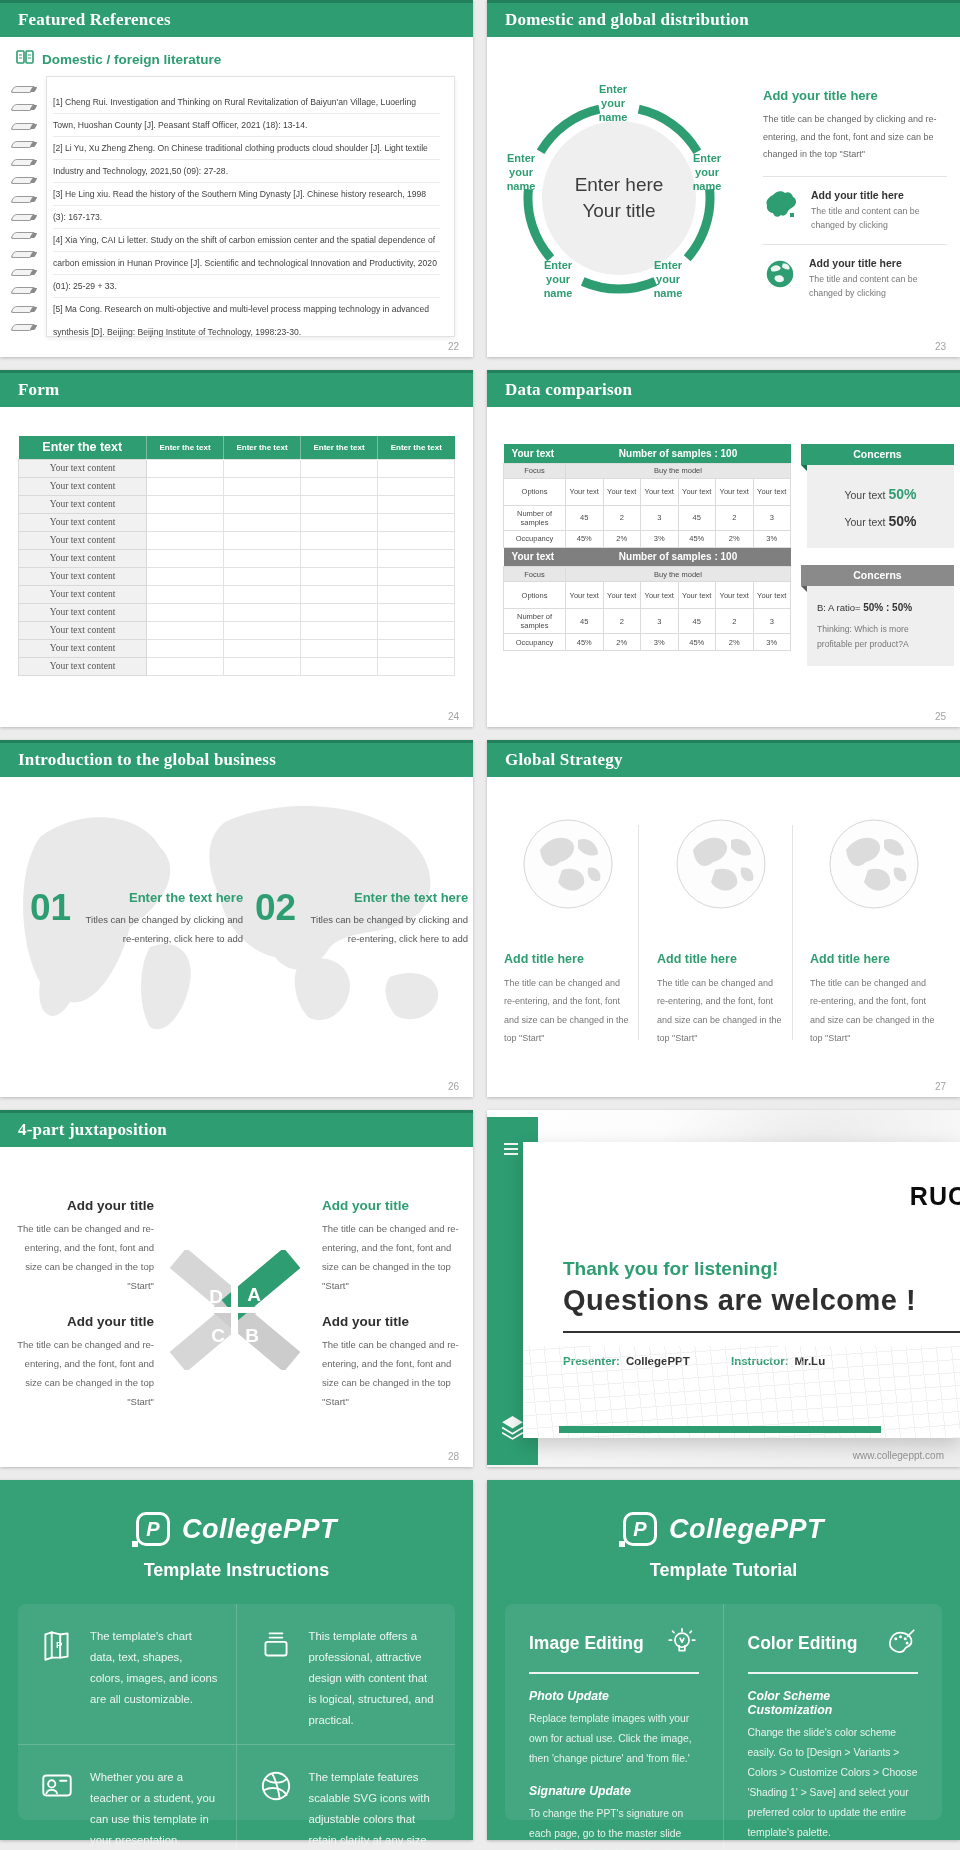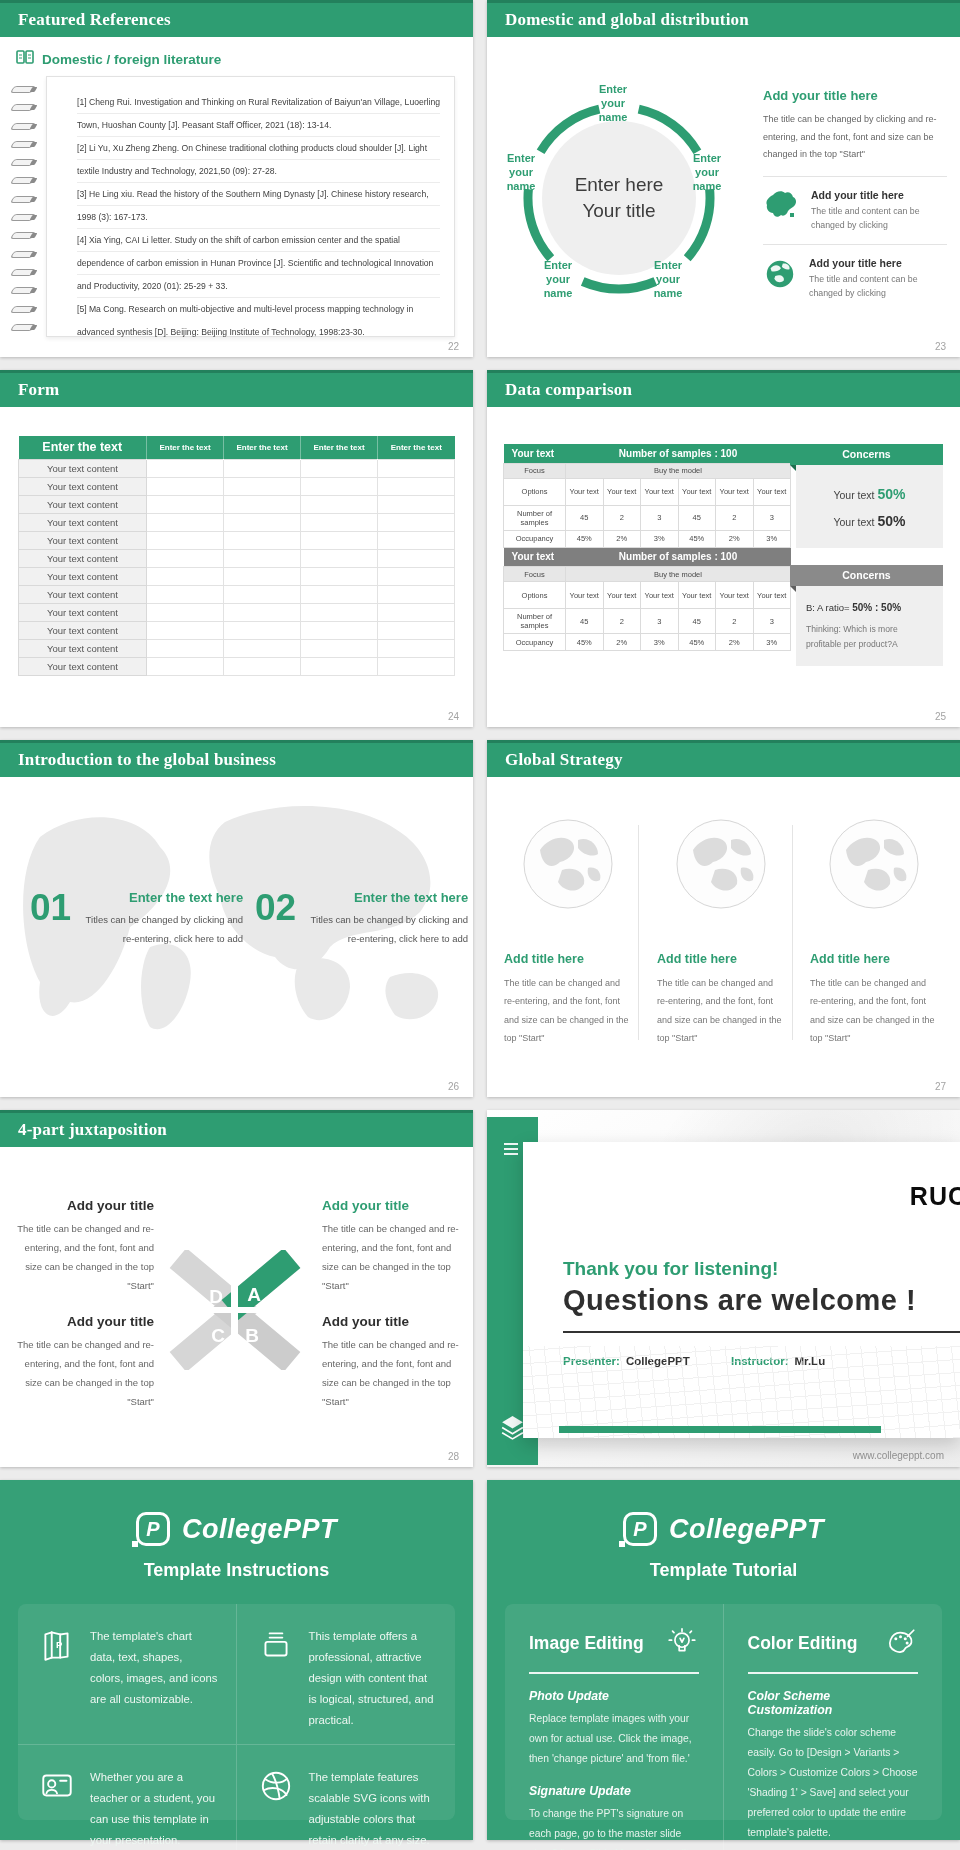--- a/index.html
+++ b/index.html
@@ -14,21 +14,21 @@
 
   .titlebar { height:37px; background:#2e9d72; border-top:3px solid #23805c; color:#fff;
               font-size:17px; font-weight:bold; line-height:33px; padding-left:18px; letter-spacing:.2px;font-family:Liberation Serif, serif; }
   .pagenum { position:absolute; right:14px; bottom:5px; font-size:10px; color:#a3a3a3; }
 
   
   .s22-heading { position:absolute; left:16px; top:50px; display:flex; align-items:center; gap:8px; }
   .s22-heading .ht { color:#2e9d72; font-size:13.5px; font-weight:bold; }
   .doc { position:absolute; left:46px; right:18px; top:76px; bottom:20px; background:#fff;
          border:1px solid #e2e2e2; box-shadow:0 2px 4px rgba(0,0,0,.07); }
-  .refs { position:absolute; left:30px; right:14px; top:14px; height:228px;
+  .refs { position:absolute; left:6px; right:14px; top:14px; height:228px;
           font-size:8.6px; color:#3f3f3f;
           background:repeating-linear-gradient(to bottom, transparent 0 22px, #ececec 22px 23px); }
   .refs p { line-height:23px; }
   .spiral { position:absolute; left:12px; top:86px; bottom:26px; width:26px;
             display:flex; flex-direction:column; justify-content:space-between; }
   .ring { width:22px; height:7px; background:#f3f3f3; border:1px solid #9a9a9a; border-radius:3px;
           transform:skewX(-30deg); position:relative; }
   .ring:after { content:''; position:absolute; right:-3px; top:0; width:5px; height:5px; background:#8a8a8a; border-radius:1px; }
 
   
@@ -52,36 +52,36 @@
   .mini-item .mi-title { font-size:10.5px; font-weight:bold; color:#333; margin-bottom:3px; }
   .mini-item .mi-text { font-size:8.8px; color:#777; line-height:1.6; }
 
   
   .formwrap { position:absolute; left:18px; top:66px; width:437px; }
   .formtable { border-collapse:collapse; width:437px; table-layout:fixed; }
   .formtable th { background:#2e9d72; color:#fff; height:23px; }
   .fh-main { width:128px; font-size:12.5px; font-weight:bold; }
   .fh-sub  { width:77px; font-size:8px; font-weight:bold; border-left:1px solid rgba(255,255,255,.35); }
   .formtable td { height:18px; border:1px solid #e2e2e2; }
-  .fc-label { background:#f1f1f1; color:#555; font-size:9.5px; text-align:center; border-color:#d9d9d9 !important; }
+  .fc-label { background:#f1f1f1; color:#555; font-size:9.5px; text-align:center; border-color:#d9d9d9 !important;font-family:Liberation Serif, serif; }
 
   
   .ctables { position:absolute; left:16px; top:74px; width:288px; }
   .ctable { border-collapse:collapse; width:288px; table-layout:fixed; background:#fff; }
   .ctable th { height:19px; font-weight:bold; }
   .ctable.green th { background:#2e9d72; color:#fff; }
   .ctable.gray  th { background:#7f7f7f; color:#fff; }
   .th-name { width:62px; text-align:left; padding-left:8px; font-size:10px; }
   .th-samp { font-size:10px; font-weight:600; text-align:center; }
   .ctable td { border:1px solid #dbdbdb; font-size:7.5px; color:#4a4a4a; text-align:center; padding:1px; }
   .row-focus td { background:#e7e7e7; height:15px; }
   .row-opt td { height:27px; }
   .row-num td { height:25px; }
   .row-occ td { height:17px; }
-  .concerns { position:absolute; left:309px; top:74px; width:147px; }
+  .concerns { position:absolute; left:320px; top:74px; width:147px; }
   .cpanel { margin-bottom:17px; }
   .cpanel .ribbon { position:relative; height:21px; line-height:21px; text-align:center; color:#fff;
                     font-weight:bold; font-size:10.5px; margin-left:-6px; }
   .cpanel.green .ribbon { background:#2e9d72; }
   .cpanel.gray  .ribbon { background:#8a8a8a; }
   .cpanel .ribbon:after { content:''; position:absolute; left:0; top:21px; width:0; height:0;
                           border-top:6px solid #1c male; }
   .cpanel.green .ribbon:after { border-top:6px solid #1d6e4e; border-left:6px solid transparent; }
   .cpanel.gray  .ribbon:after { border-top:6px solid #5f5f5f; border-left:6px solid transparent; }
   .cpanel .pbody { background:#efefef; padding:16px 10px 14px; min-height:66px; }

